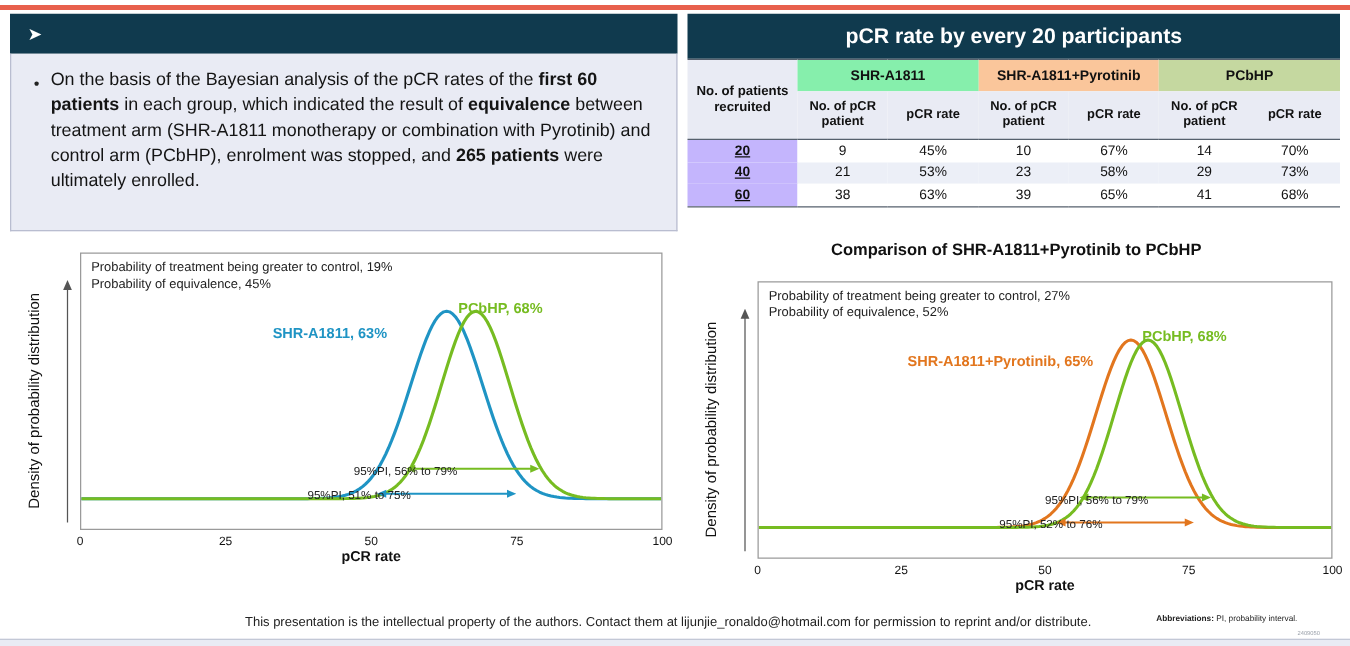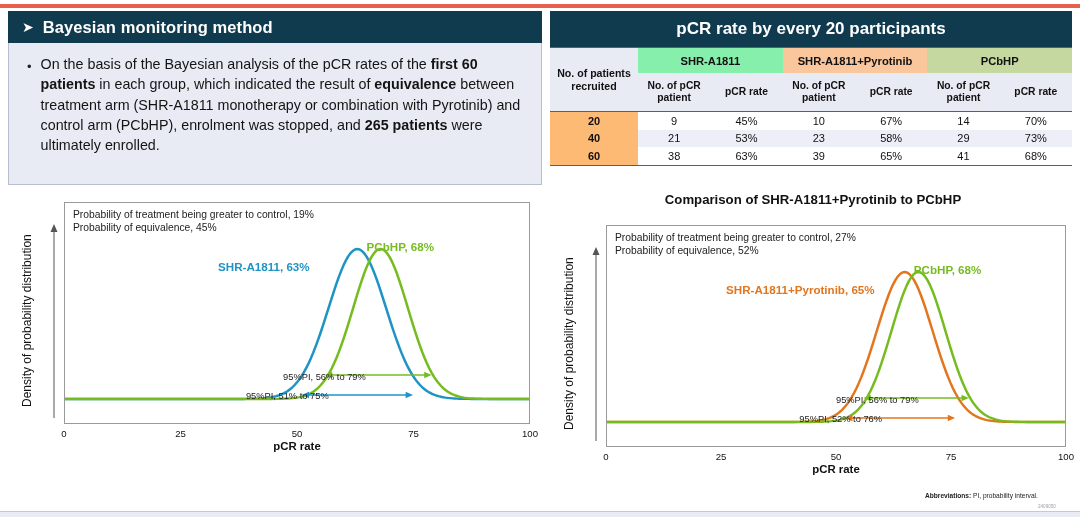--- a/index.html
+++ b/index.html
@@ -34,21 +34,21 @@
   .grp-blue{background:#86efac;}
   .grp-orange{background:#fac69b;}
   .grp-green{background:#c5d8a0;}
   .sub-hdr{height:38px;font-weight:bold;font-size:10.3px;background:#e9ebf4;color:#111;
            line-height:1.2;border-bottom:1.6px solid #56606d;}
   .recruit-hdr{background:#e9ebf4;font-weight:bold;font-size:10.6px;color:#111;
                line-height:1.2;border-bottom:1.6px solid #56606d;}
   .recruit-cell{background:#e9ebf4;font-weight:bold;font-size:11px;}
   tr.row-a td{background:#ffffff;}
   tr.row-b td{background:#eceff7;}
-  tr.row-a td.recruit-cell,tr.row-b td.recruit-cell{background:#fdba74;}
+  tr.row-a td.recruit-cell,tr.row-b td.recruit-cell{background:#c4b5fd;text-decoration:underline;}
   table.pcr tbody tr td{height:17.5px;font-size:11px;color:#111;}
   table.pcr tbody tr:last-child td{border-bottom:1.6px solid #56606d;}
   .tbl-topline{border-top:1.6px solid #56606d;}
 
   
   .chart-wrap{position:absolute;top:188px;height:300px;}
   #chart-left{left:4px;width:540px;}
   #chart-right{left:546px;width:534px;}
   .chart-title{text-align:center;font-weight:bold;font-size:13.2px;color:#111;
                margin:0 0 4px 0;padding-top:4px;}
@@ -78,21 +78,20 @@
                background:#e9ebf4;border-top:1px solid #c3c8d6;}
 </style>
 </head>
 <body>
 
 <div id="top-accent"></div>
 
 <div id="left-panel">
   <div id="left-header">
     <span class="arrow">➤</span>
-    <span class="htitle">Bayesian monitoring method</span>
   </div>
   <div id="left-body">
     <span class="bullet">•</span>
     <div class="btext" id="left-body-text"><span>On the basis of the Bayesian analysis of the pCR rates of the </span><b>first 60 patients</b><span> in each group, which indicated the result of </span><b>equivalence</b><span> between treatment arm (SHR-A1811 monotherapy or combination with Pyrotinib) and control arm (PCbHP), enrolment was stopped, and </span><b>265 patients</b><span> were ultimately enrolled.</span></div>
   </div>
 </div>
 
 <div id="table-panel">
   <div id="tbl-title">pCR rate by every 20 participants</div>
   <table class="pcr">
@@ -223,18 +222,19 @@
           <div class="xtick" style="left: 50%;">50</div>
           <div class="xtick" style="left: 75%;">75</div>
           <div class="xtick" style="left: 100%;">100</div>
         </div>
       <div class="xlab">pCR rate</div>
     </div>
   </div>
 </div>
 
 <div id="footer">
+  <div id="footer-text">This presentation is the intellectual property of the authors. Contact them at lijunjie_ronaldo@hotmail.com for permission to reprint and/or distribute.</div>
   <div id="abbrev">
     <b>Abbreviations:</b><span> PI, probability interval.</span>
   </div>
   <div id="docid">2409050</div>
 </div>
 <div id="bottom-rule"></div>
 
 </body></html>

